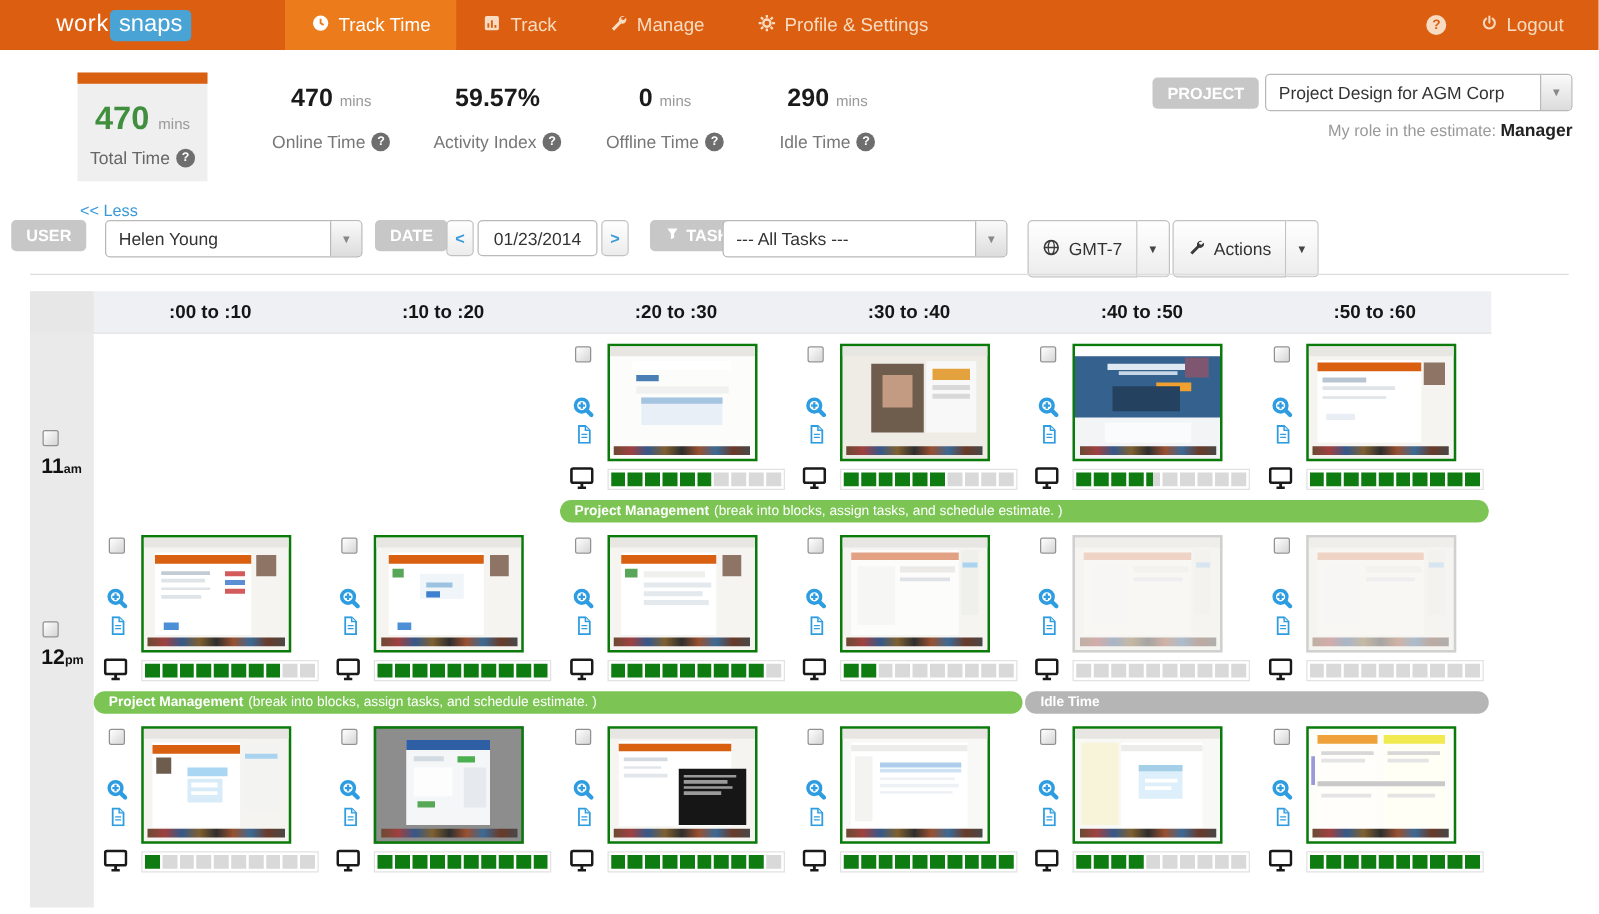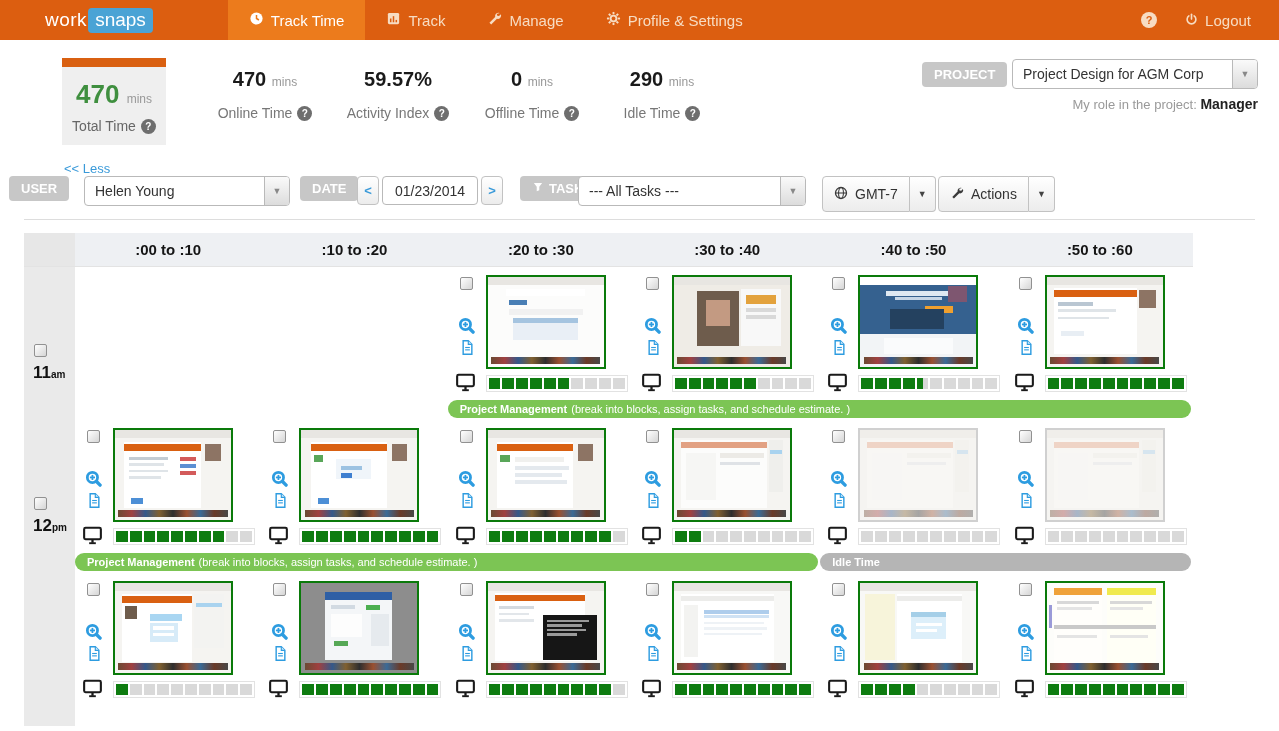--- a/index.html
+++ b/index.html
@@ -38,21 +38,21 @@
   .role-line { position:absolute; right:21px; top:48px; font-size:13px; color:#999; }
   .role-line b { color:#222; font-size:14px; font-weight:bold; }
 
   .selectbox { height:30px; border:1px solid #b9b9b9; border-radius:4px; background:#fff; display:flex; align-items:center; overflow:hidden; cursor:pointer; }
   .selectbox .sval { flex:1; padding-left:10px; font-size:14px; color:#333; white-space:nowrap; overflow:hidden; }
   .selectbox .dd { width:25px; align-self:stretch; border-left:1px solid #b9b9b9; background:linear-gradient(#fafafa,#dcdcdc); display:flex; align-items:center; justify-content:center; color:#888; font-size:9px; }
 
   
   .filters { position:absolute; top:176px; left:0; width:1279px; height:30px; }
   .f-abs { position:absolute; top:0; }
-  .btn { height:36px; border:1px solid #c2c2c2; border-radius:4px; background:linear-gradient(#fff,#ececec); display:inline-flex; align-items:center; gap:7px; padding:0 11px; font-size:14px; color:#333; cursor:pointer; }
+  .btn { height:46px; border:1px solid #c2c2c2; border-radius:4px; background:linear-gradient(#fff,#ececec); display:inline-flex; align-items:center; gap:7px; padding:0 11px; font-size:14px; color:#333; cursor:pointer; }
   .btn-group { display:inline-flex; }
   .btn-group .btn.main { border-top-right-radius:0; border-bottom-right-radius:0; }
   .btn-group .btn.caret { border-left:none; border-top-left-radius:0; border-bottom-left-radius:0; padding:0 8px; font-size:9px; color:#444; }
   .arrow-btn { width:22px; height:29px; border:1px solid #c2c2c2; border-radius:4px; background:linear-gradient(#fff,#ececec); color:#3a9ad9; font-weight:bold; font-size:13px; display:inline-flex; align-items:center; justify-content:center; cursor:pointer; }
   .date-input { width:96px; height:29px; border:1px solid #b9b9b9; border-radius:4px; text-align:center; font-size:14px; color:#333; font-family:"Liberation Sans", sans-serif; }
   .hrline { position:absolute; left:24px; top:219px; width:1231px; border-top:1px solid #ddd; }
 
   
   .grid { position:absolute; left:24px; top:233px; width:1169px; }
   .gutterbg { position:absolute; left:0; top:34px; width:51px; height:459px; background:#eaeaea; }
@@ -183,21 +183,21 @@
         </div>
    </div>
     </div>
 
   <span class="badge project-badge">PROJECT</span>
   <div class="selectbox project-select">
     <span class="sval">Project Design for AGM Corp</span>
     <span class="dd">▼</span>
   </div>
   <div class="role-line">
-    <span>My role in the project:</span>
+    <span>My role in the estimate:</span>
     <b>Manager</b>
   </div>
 </div>
 
 <div class="filters">
   <span class="badge f-abs" style="left:9px">USER</span>
   <div class="selectbox f-abs" style="left:84px;width:206px">
     <span class="sval">Helen Young</span>
     <span class="dd">▼</span>
   </div>

